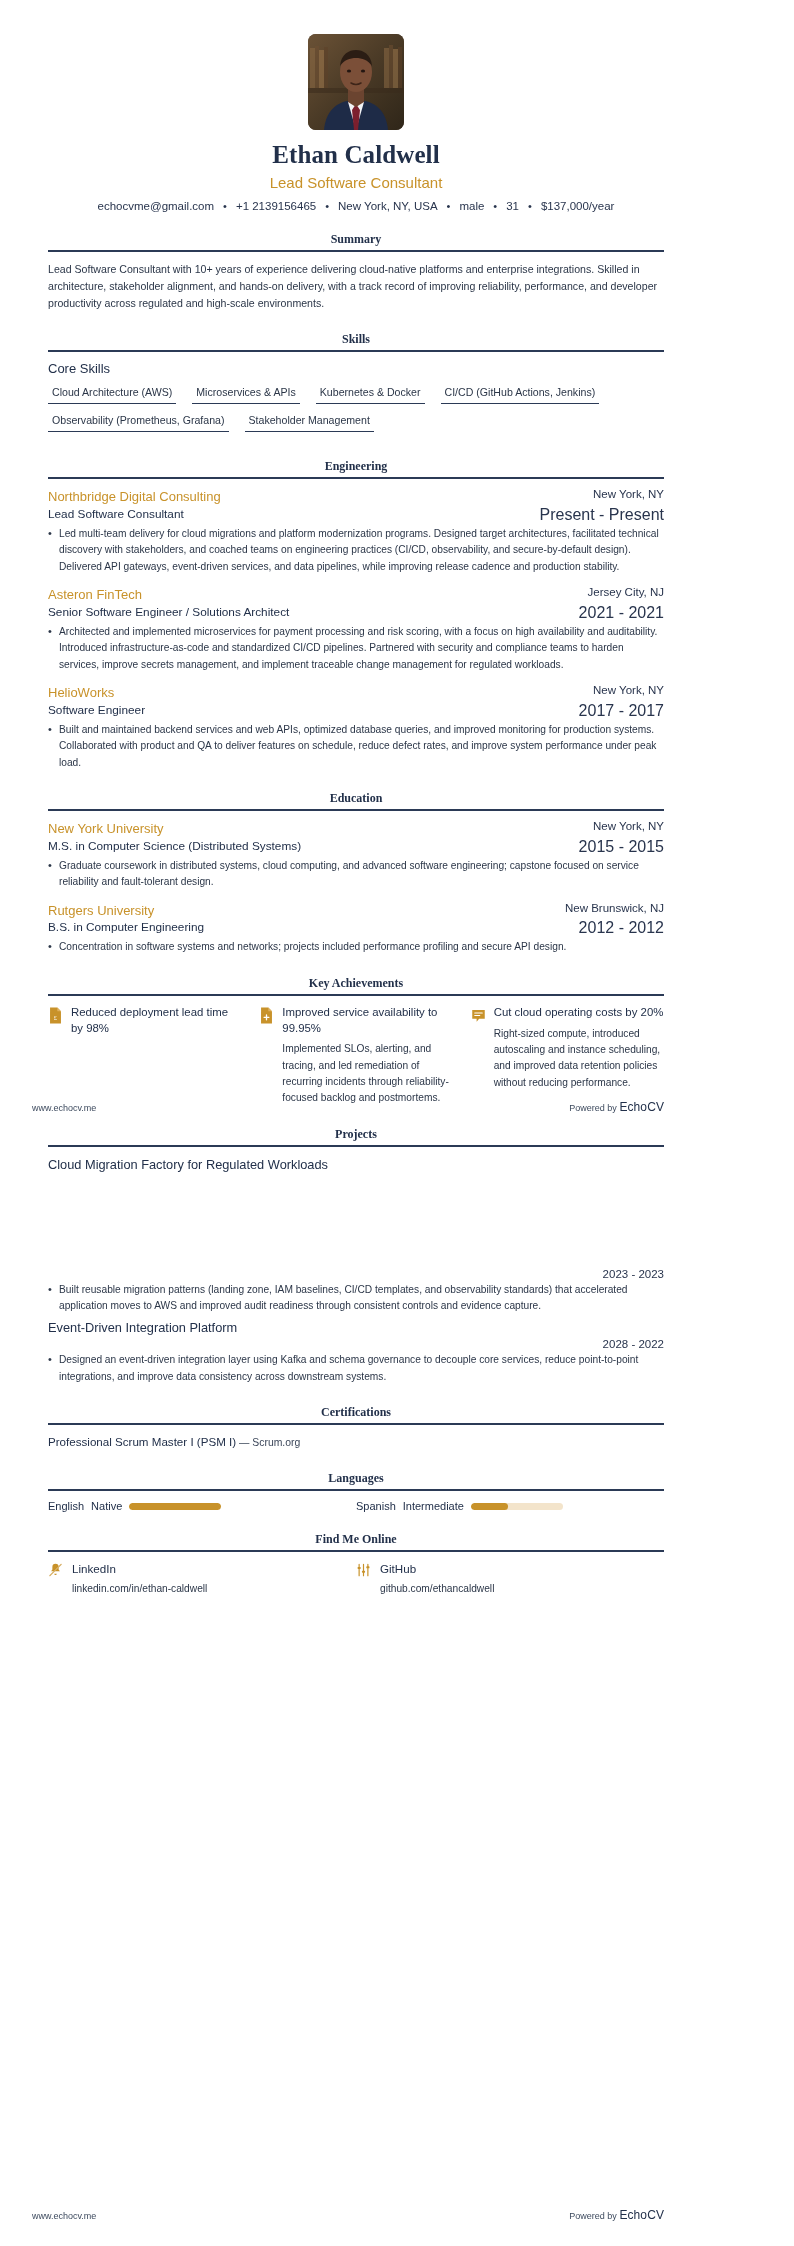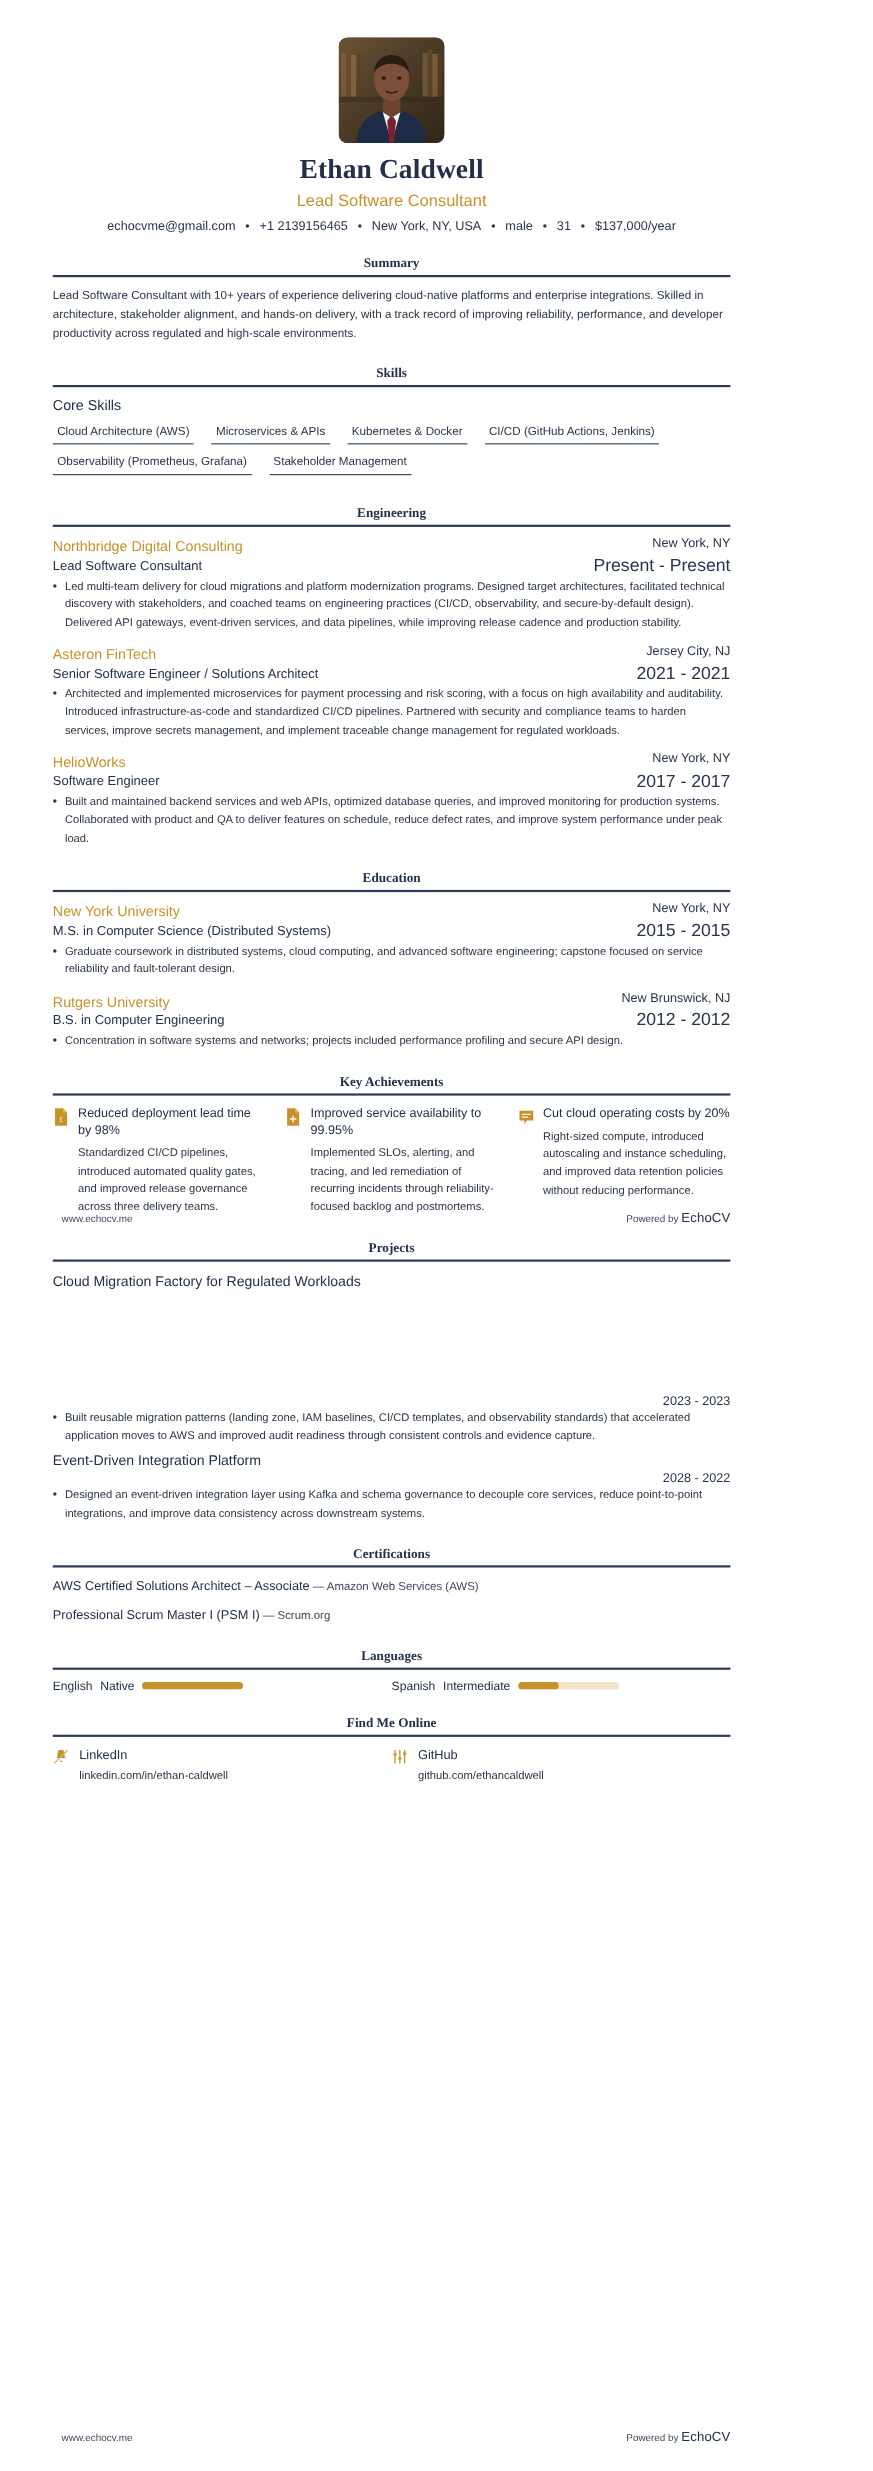--- a/index.html
+++ b/index.html
@@ -265,21 +265,21 @@
   .link-url {
     font-size: 10.2px;
     color: #2b3648;
     margin-top: 5px;
     line-height: 1.4;
   }
 
   
   .page-footer {
     position: absolute;
-    left: 56px;
+    left: 32px;
     right: 48px;
     display: flex;
     justify-content: space-between;
     align-items: baseline;
     font-size: 9px;
     color: #3d4a5e;
   }
   .footer-a { top: 1100px; }
   .footer-b { top: 2208px; }
   .powered { font-size: 9px; color: #3d4a5e; }
@@ -457,21 +457,20 @@
           <div class="achv">
             <div class="achv-icon">
               <svg viewBox="0 0 24 28" aria-hidden="true">
                 <path d="M3 1h12l6 6v20H3z" fill="#c8922a"></path>
                 <path d="M15 1l6 6h-6z" fill="#e0b262"></path>
                 <text x="12" y="21" text-anchor="middle" font-size="11" fill="#fff" font-family="Liberation Serif, serif">£</text>
               </svg>
             </div>
             <div class="achv-body">
               <div class="achv-title">Reduced deployment lead time by 98%</div>
-              <div class="achv-desc">Standardized CI/CD pipelines, introduced automated quality gates, and improved release governance across three delivery teams.</div>
             </div>
           </div>
           <div class="achv">
             <div class="achv-icon">
               <svg viewBox="0 0 24 28" aria-hidden="true">
                 <path d="M3 1h12l6 6v20H3z" fill="#c8922a"></path>
                 <path d="M15 1l6 6h-6z" fill="#e0b262"></path>
                 <path d="M12 13v8M8 17h8" stroke="#fff" stroke-width="2.2" stroke-linecap="round"></path>
               </svg>
             </div>
@@ -514,21 +513,20 @@
               <li>Designed an event-driven integration layer using Kafka and schema governance to decouple core services, reduce point-to-point integrations, and improve data consistency across downstream systems.</li>
             </ul>
           </div>
         </div>
   </div>
 
   <div class="section">
     <div class="section-title">Certifications</div>
     <div class="section-rule"></div>
     <div id="certifications-list">
-          <div class="cert"><span>AWS Certified Solutions Architect – Associate</span><span class="issuer"> — </span><span class="issuer">Amazon Web Services (AWS)</span></div>
           <div class="cert"><span>Professional Scrum Master I (PSM I)</span><span class="issuer"> — </span><span class="issuer">Scrum.org</span></div>
         </div>
   </div>
 
   <div class="section">
     <div class="section-title">Languages</div>
     <div class="section-rule"></div>
     <div class="languages" id="languages-list">
           <div class="lang">
             <span class="lang-name">English</span>

